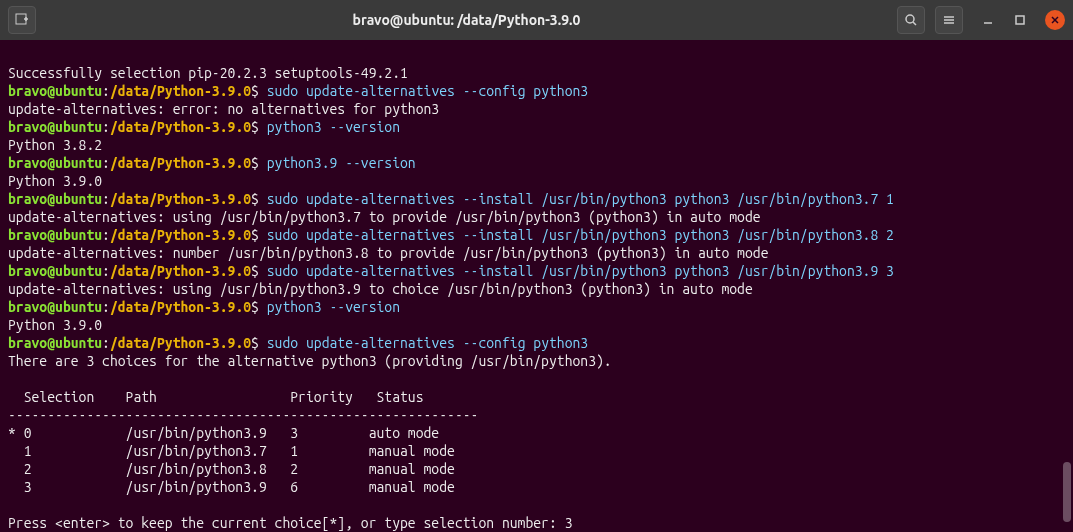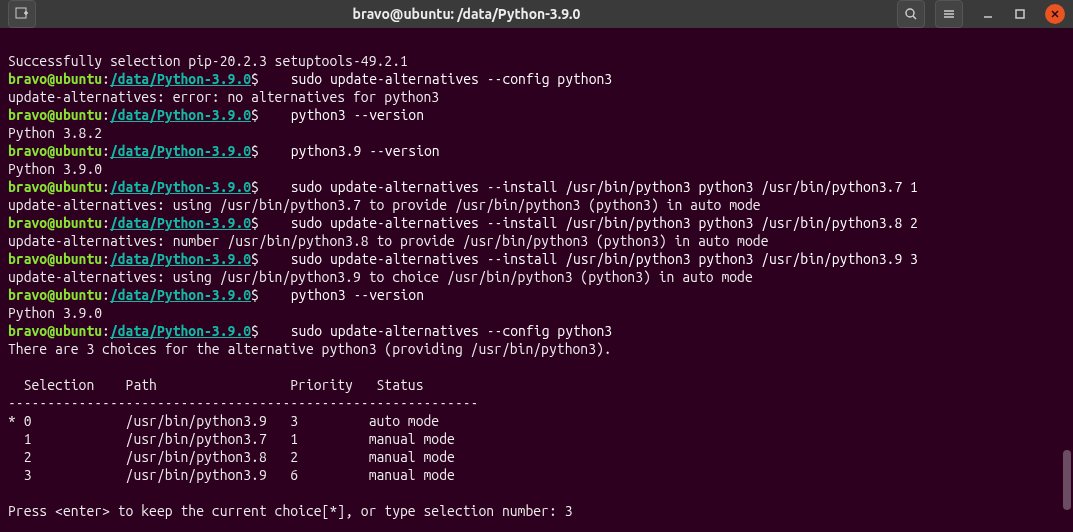--- a/index.html
+++ b/index.html
@@ -9,21 +9,21 @@
     }
     body {
       background: #2c001e;
       font-family: 'Ubuntu Mono', 'Courier New', monospace;
       width: 1073px;
       height: 532px;
       overflow: hidden;
     }
     .titlebar {
       background: #3a3a3a;
-      height: 28px;
+      height: 40px;
       display: flex;
       align-items: center;
       padding: 0 8px;
       color: #e0e0e0;
     }
     .titlebar-left {
       display: flex;
       align-items: center;
       gap: 8px;
     }
@@ -97,22 +97,22 @@
       padding: 6px 8px;
       font-size: 14px;
       line-height: 18px;
       color: #eeeeee;
       white-space: pre;
       font-family: 'Ubuntu Mono', 'DejaVu Sans Mono', monospace;
       position: relative;
       height: calc(100% - 40px);
     }
     .user { color: #8ae234; font-weight: bold; text-align: center; }
-    .path { color: #14b8a6; font-weight: bold; text-decoration: underline; }
-    .cmd { color: #ffffff; margin-left: 24px; }
+    .path { color: #eab308; font-weight: bold; }
+    .cmd { color: #7dd3fc; }
     .output { color: #eeeeee; }
     .dash { color: #eeeeee; }
     .scrollbar {
       position: absolute;
       right: 2px;
       bottom: 10px;
       width: 8px;
       height: 60px;
       background: rgba(255,255,255,0.3);
       border-radius: 4px;

